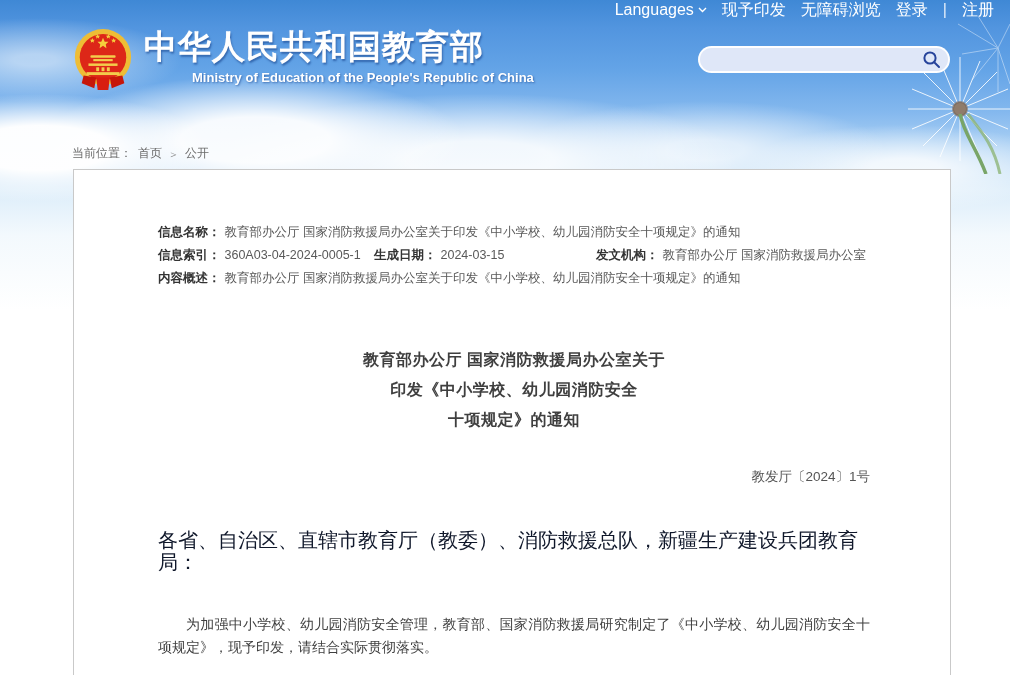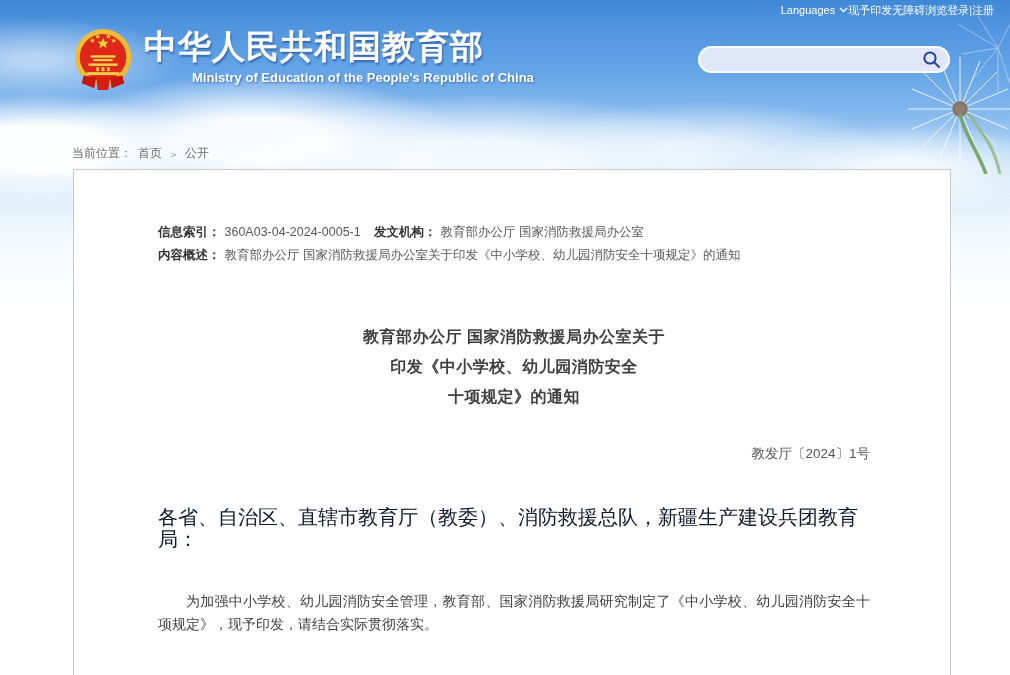--- a/index.html
+++ b/index.html
@@ -18,22 +18,22 @@
       radial-gradient(ellipse 370px 95px at 480px 160px, rgba(255,255,255,.85) 20%, rgba(255,255,255,0) 70%),
       radial-gradient(ellipse 260px 70px at 705px 150px, rgba(255,255,255,.65) 15%, rgba(255,255,255,0) 70%),
       radial-gradient(ellipse 210px 60px at 35px 60px, rgba(255,255,255,.55) 10%, rgba(255,255,255,0) 70%),
       radial-gradient(ellipse 230px 62px at 905px 168px, rgba(255,255,255,.8) 15%, rgba(255,255,255,0) 70%),
       linear-gradient(180deg,#3f88d5 0px,#5295df 28px,#64a4e7 70px,#84b8ee 112px,#b2d5f5 152px,#dcedfa 190px,#f3f9fd 235px,#ffffff 310px);
   }
   .dandelion{position:absolute;right:0;top:14px;}
   
   .topnav{
     position:absolute;top:2px;right:16px;height:16px;z-index:5;
-    display:flex;align-items:center;
-    font-size:11px;color:#fff;
+    display:flex;align-items:center;gap:15px;
+    font-size:16px;color:#fff;
   }
   .topnav a{color:#fff;text-decoration:none;cursor:pointer;display:flex;align-items:center;gap:4px;}
   .topnav .divider{opacity:.85;}
   
   .brand{position:absolute;left:72px;top:27px;display:flex;align-items:flex-start;gap:10px;z-index:5;cursor:pointer;}
   .brand-text h1{
     margin:0;font-size:33px;line-height:40px;font-weight:700;color:#ffffff;letter-spacing:1px;
     text-shadow:1px 2px 2px rgba(25,70,145,.65),0 0 1px rgba(255,255,255,.6);
     font-family:Liberation Serif, serif;
   }
@@ -181,21 +181,25 @@
   <a>首页</a>
   <span class="sep">＞</span>
   <a>公开</a>
 </div>
 
 <div class="panel">
   <div class="panel-inner">
 
     <div class="meta">
       <div class="meta-row">
+        <span><b>信息名称：</b><span>教育部办公厅 国家消防救援局办公室关于印发《中小学校、幼儿园消防安全十项规定》的通知</span></span>
+      </div>
+      <div class="meta-row">
         <span class="c1"><b>信息索引：</b><span>360A03-04-2024-0005-1</span></span>
+        <span class="c2"><b>生成日期：</b><span>2024-03-15</span></span>
         <span><b>发文机构：</b><span>教育部办公厅 国家消防救援局办公室</span></span>
       </div>
       <div class="meta-row">
         <span><b>内容概述：</b><span>教育部办公厅 国家消防救援局办公室关于印发《中小学校、幼儿园消防安全十项规定》的通知</span></span>
       </div>
     </div>
 
     <div class="doc-title">
       <div>教育部办公厅 国家消防救援局办公室关于</div>
       <div>印发《中小学校、幼儿园消防安全</div>

